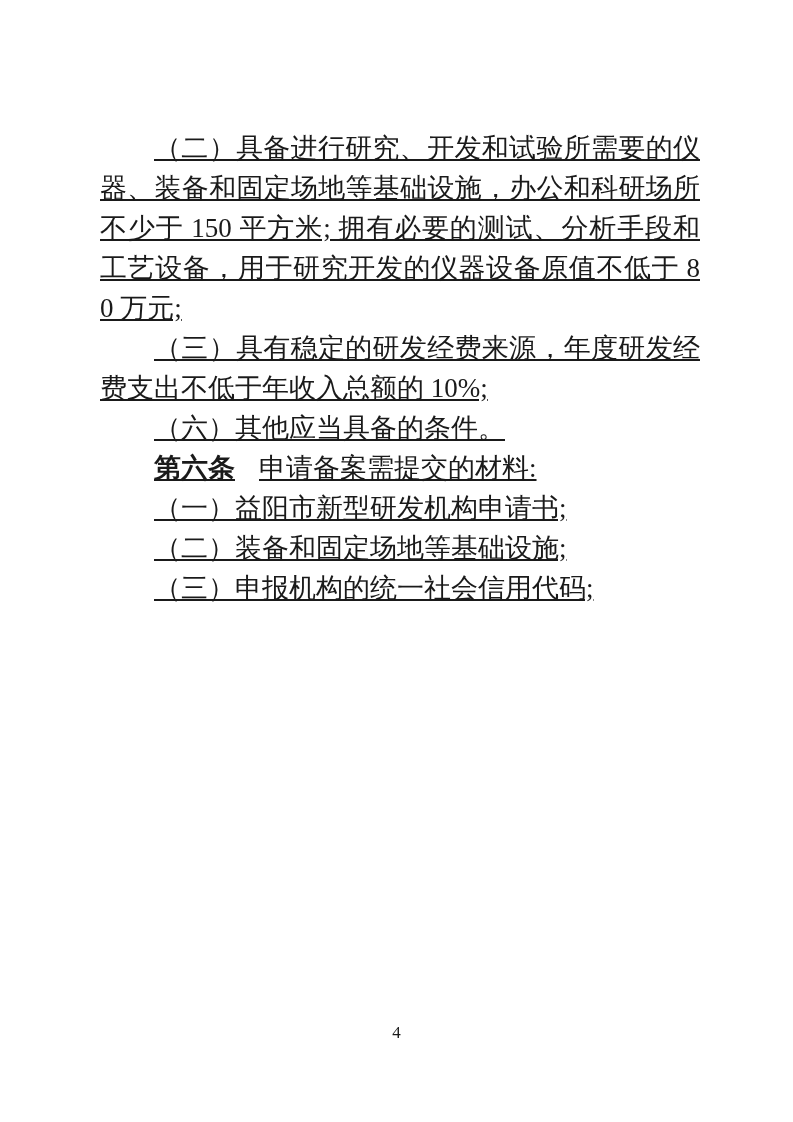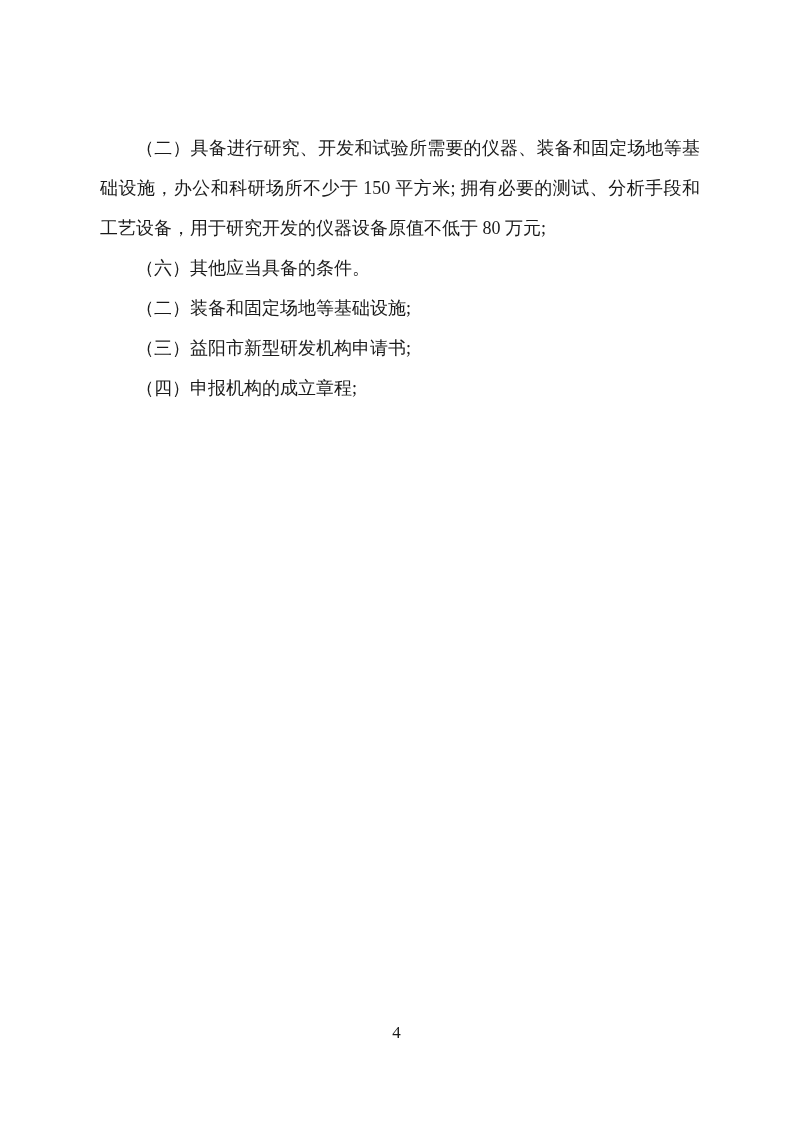--- a/index.html
+++ b/index.html
@@ -24,26 +24,27 @@
     background: #ffffff;
   }
   .content {
     position: absolute;
     top: 128px;
     left: 100px;
     width: 600px;
   }
   .para {
     margin: 0;
-    font-size: 18px;
+    font-size: 27px;
     line-height: 40px;
     text-align: justify;
     text-justify: inter-ideograph;
     text-indent: 2em;
     word-break: break-all;
+    text-decoration: underline;
   }
   .para .lead {
     font-weight: bold;
     margin-right: 24px;
   }
   .page-number {
     position: absolute;
     top: 1022px;
     left: 0;
     width: 793px;
@@ -52,19 +53,21 @@
     line-height: 22px;
     color: #1a1a1a;
   }
 </style>
 </head>
 <body>
 
 <div class="page">
   <div class="content" id="paragraph-container">
       <p class="para">（二）具备进行研究、开发和试验所需要的仪器、装备和固定场地等基础设施，办公和科研场所不少于 150 平方米; 拥有必要的测试、分析手段和工艺设备，用于研究开发的仪器设备原值不低于 80 万元;</p>
+      <p class="para">（三）具有稳定的研发经费来源，年度研发经费支出不低于年收入总额的 10%;</p>
       <p class="para">（六）其他应当具备的条件。</p>
+      <p class="para"><strong class="lead">第六条</strong><span>申请备案需提交的材料:</span></p>
+      <p class="para">（一）益阳市新型研发机构申请书;</p>
       <p class="para">（二）装备和固定场地等基础设施;</p>
-      <p class="para">（三）益阳市新型研发机构申请书;</p>
-      <p class="para">（四）申报机构的成立章程;</p>
+      <p class="para">（三）申报机构的统一社会信用代码;</p>
     </div>
   <div class="page-number">4</div>
 </div>
 
 </body></html>

